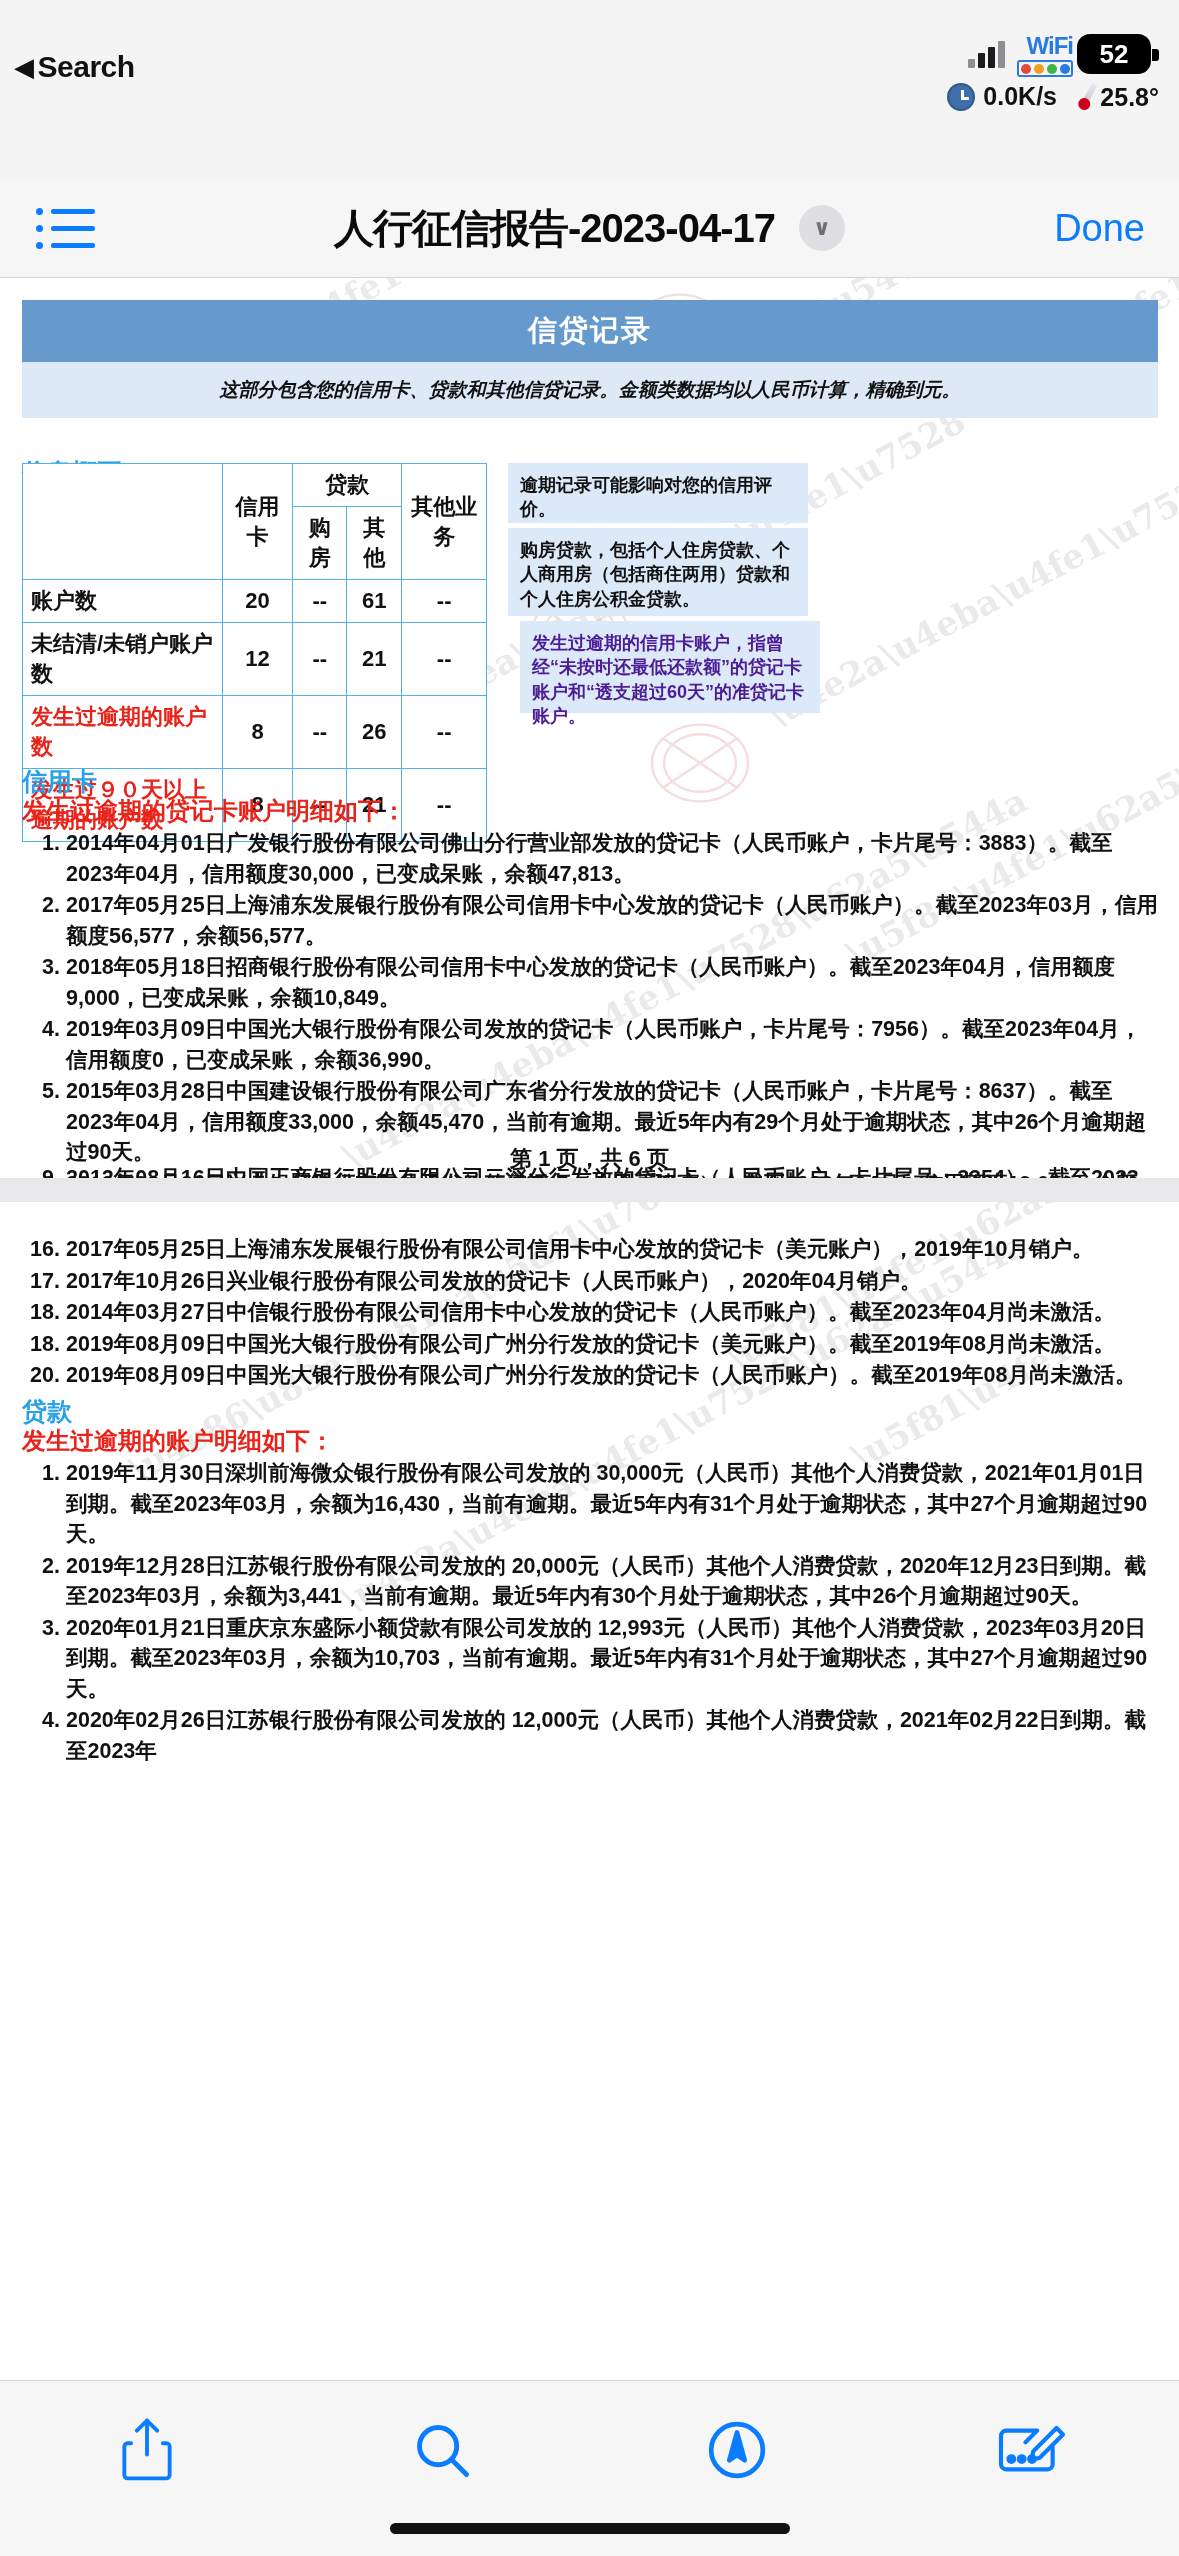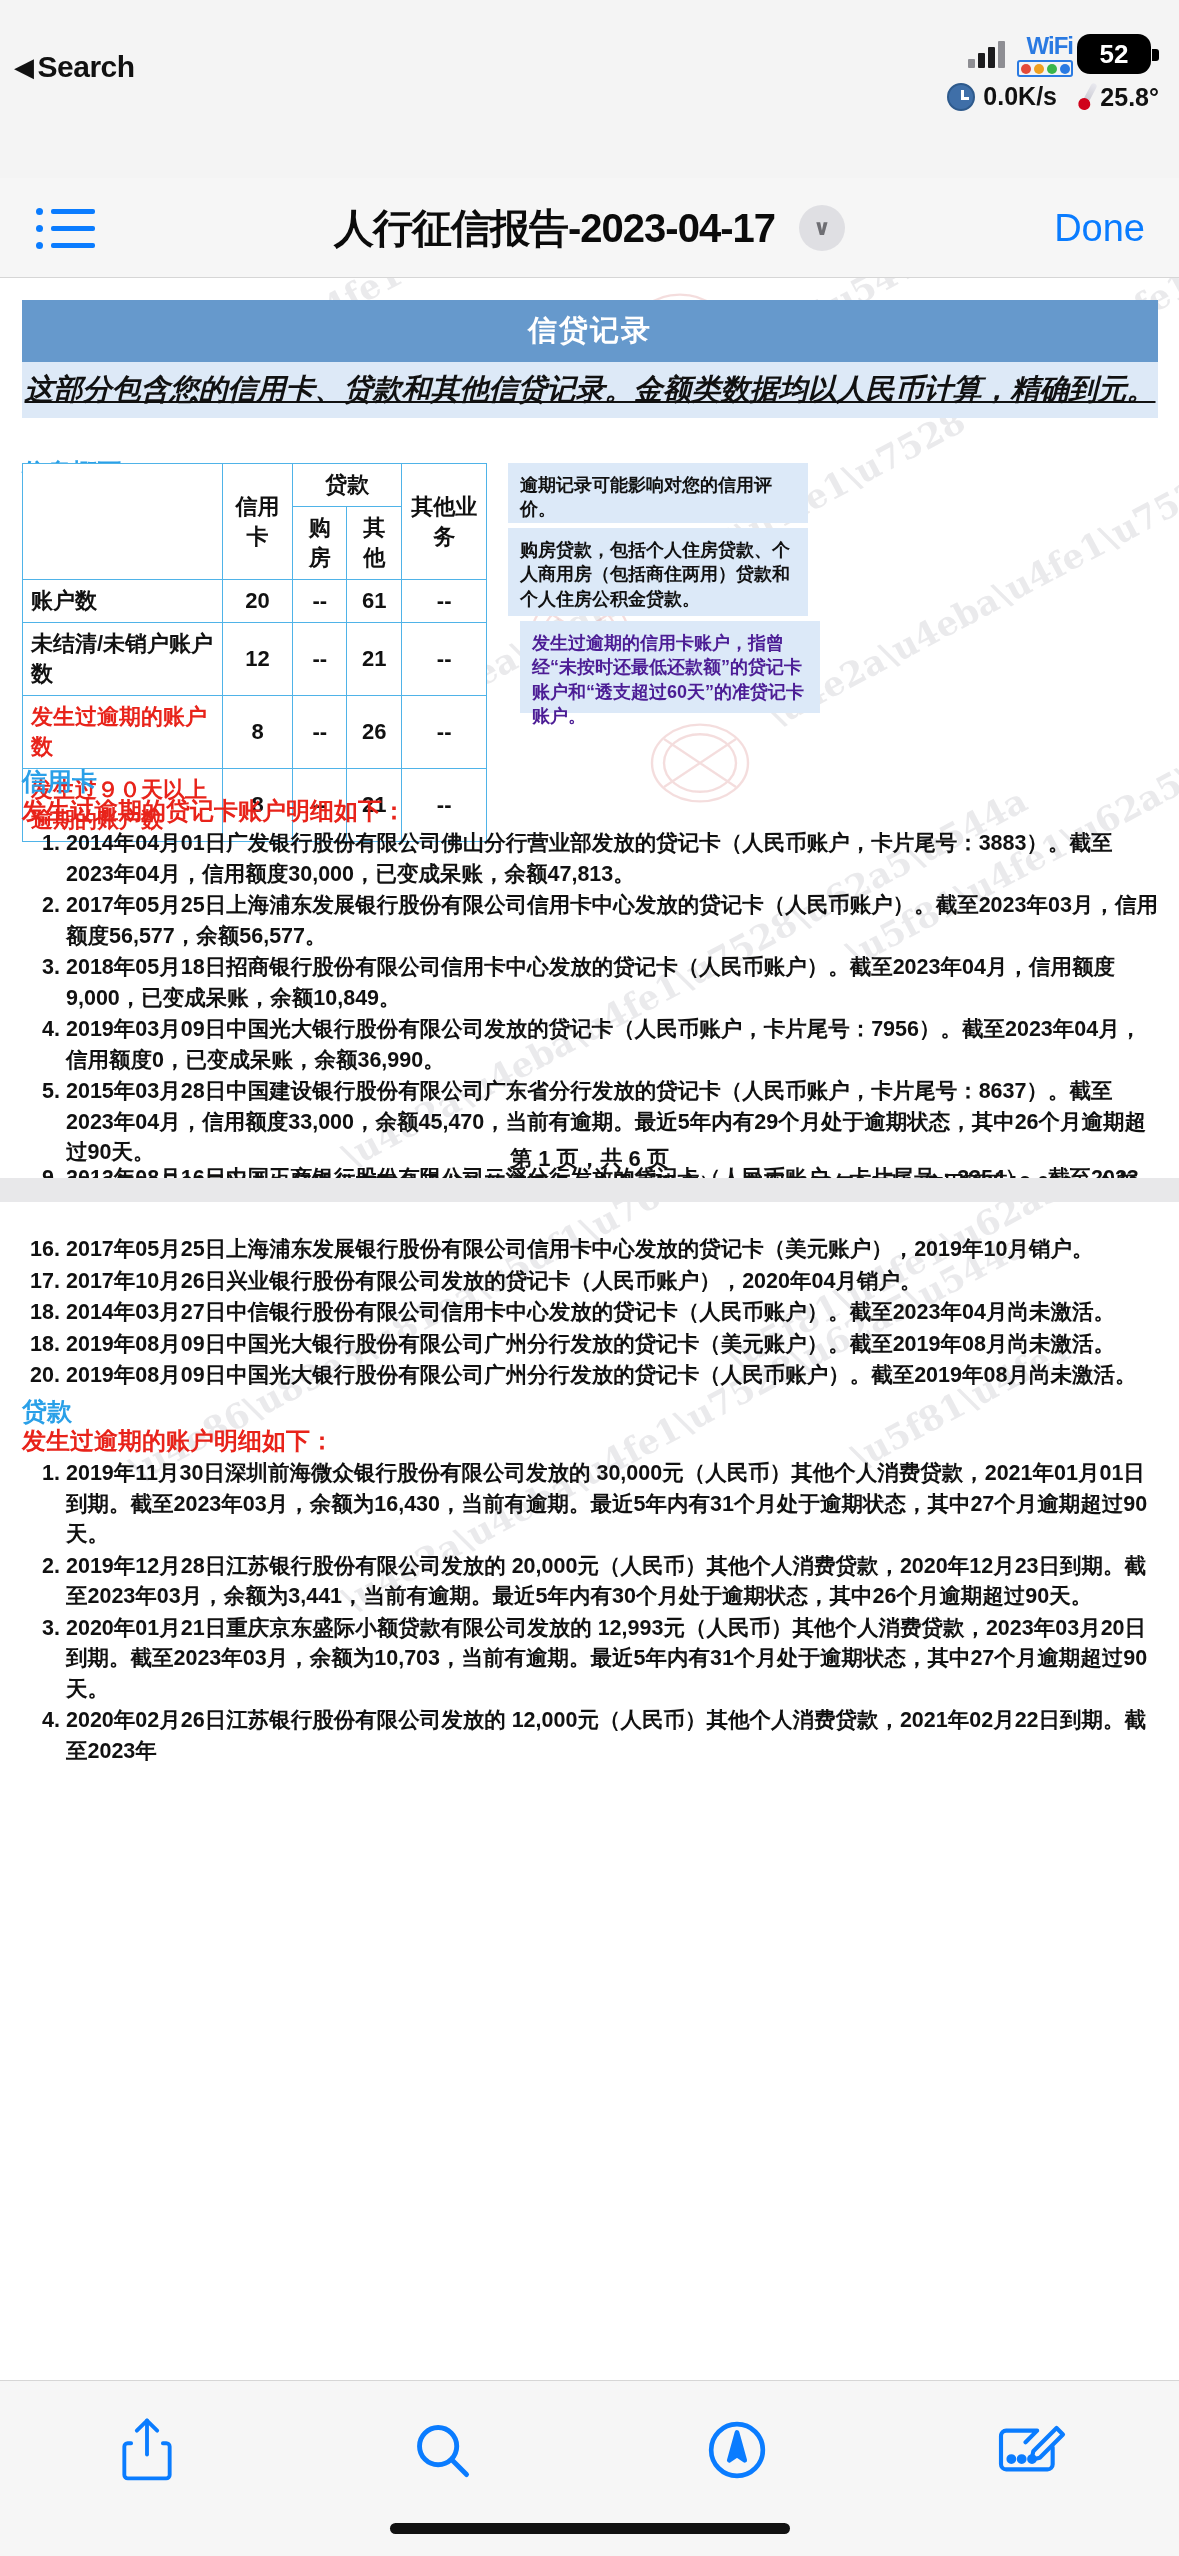--- a/index.html
+++ b/index.html
@@ -103,21 +103,21 @@
   .wm-red svg { width:100%; height:100%; }
 
   .sec-banner { position:absolute; left:22px; top:22px; width:1136px; height:62px;
                 background:#6699cc; display:flex; align-items:center;
                 justify-content:center; }
   .sec-banner span { color:#fff; font-size:29px; font-weight:700; letter-spacing:2px;
                      font-family:"DejaVu Sans", sans-serif; }
   .sec-desc { position:absolute; left:22px; top:84px; width:1136px; height:56px;
               background:#dde9f7; display:flex; align-items:center;
               justify-content:center; }
-  .sec-desc span { font-size:29px; font-weight:700; color:#111; font-style:italic;text-decoration:underline; }
+  .sec-desc span { font-size:19px; font-weight:700; color:#111; font-style:italic; }
 
   .sub-head { position:absolute; font-size:25px; font-weight:700; color:#2aa0e8; }
   .sub-head-red { position:absolute; font-size:24px; font-weight:700; color:#e8231a; }
 
   
   .sum-table { position:absolute; left:22px; top:185px; width:465px;
                border-collapse:collapse; }
   .sum-table td, .sum-table th {
       border:1px solid #4fb3e8; font-size:22px; color:#111; font-weight:700;
       padding:6px 8px; background:#fff; }

